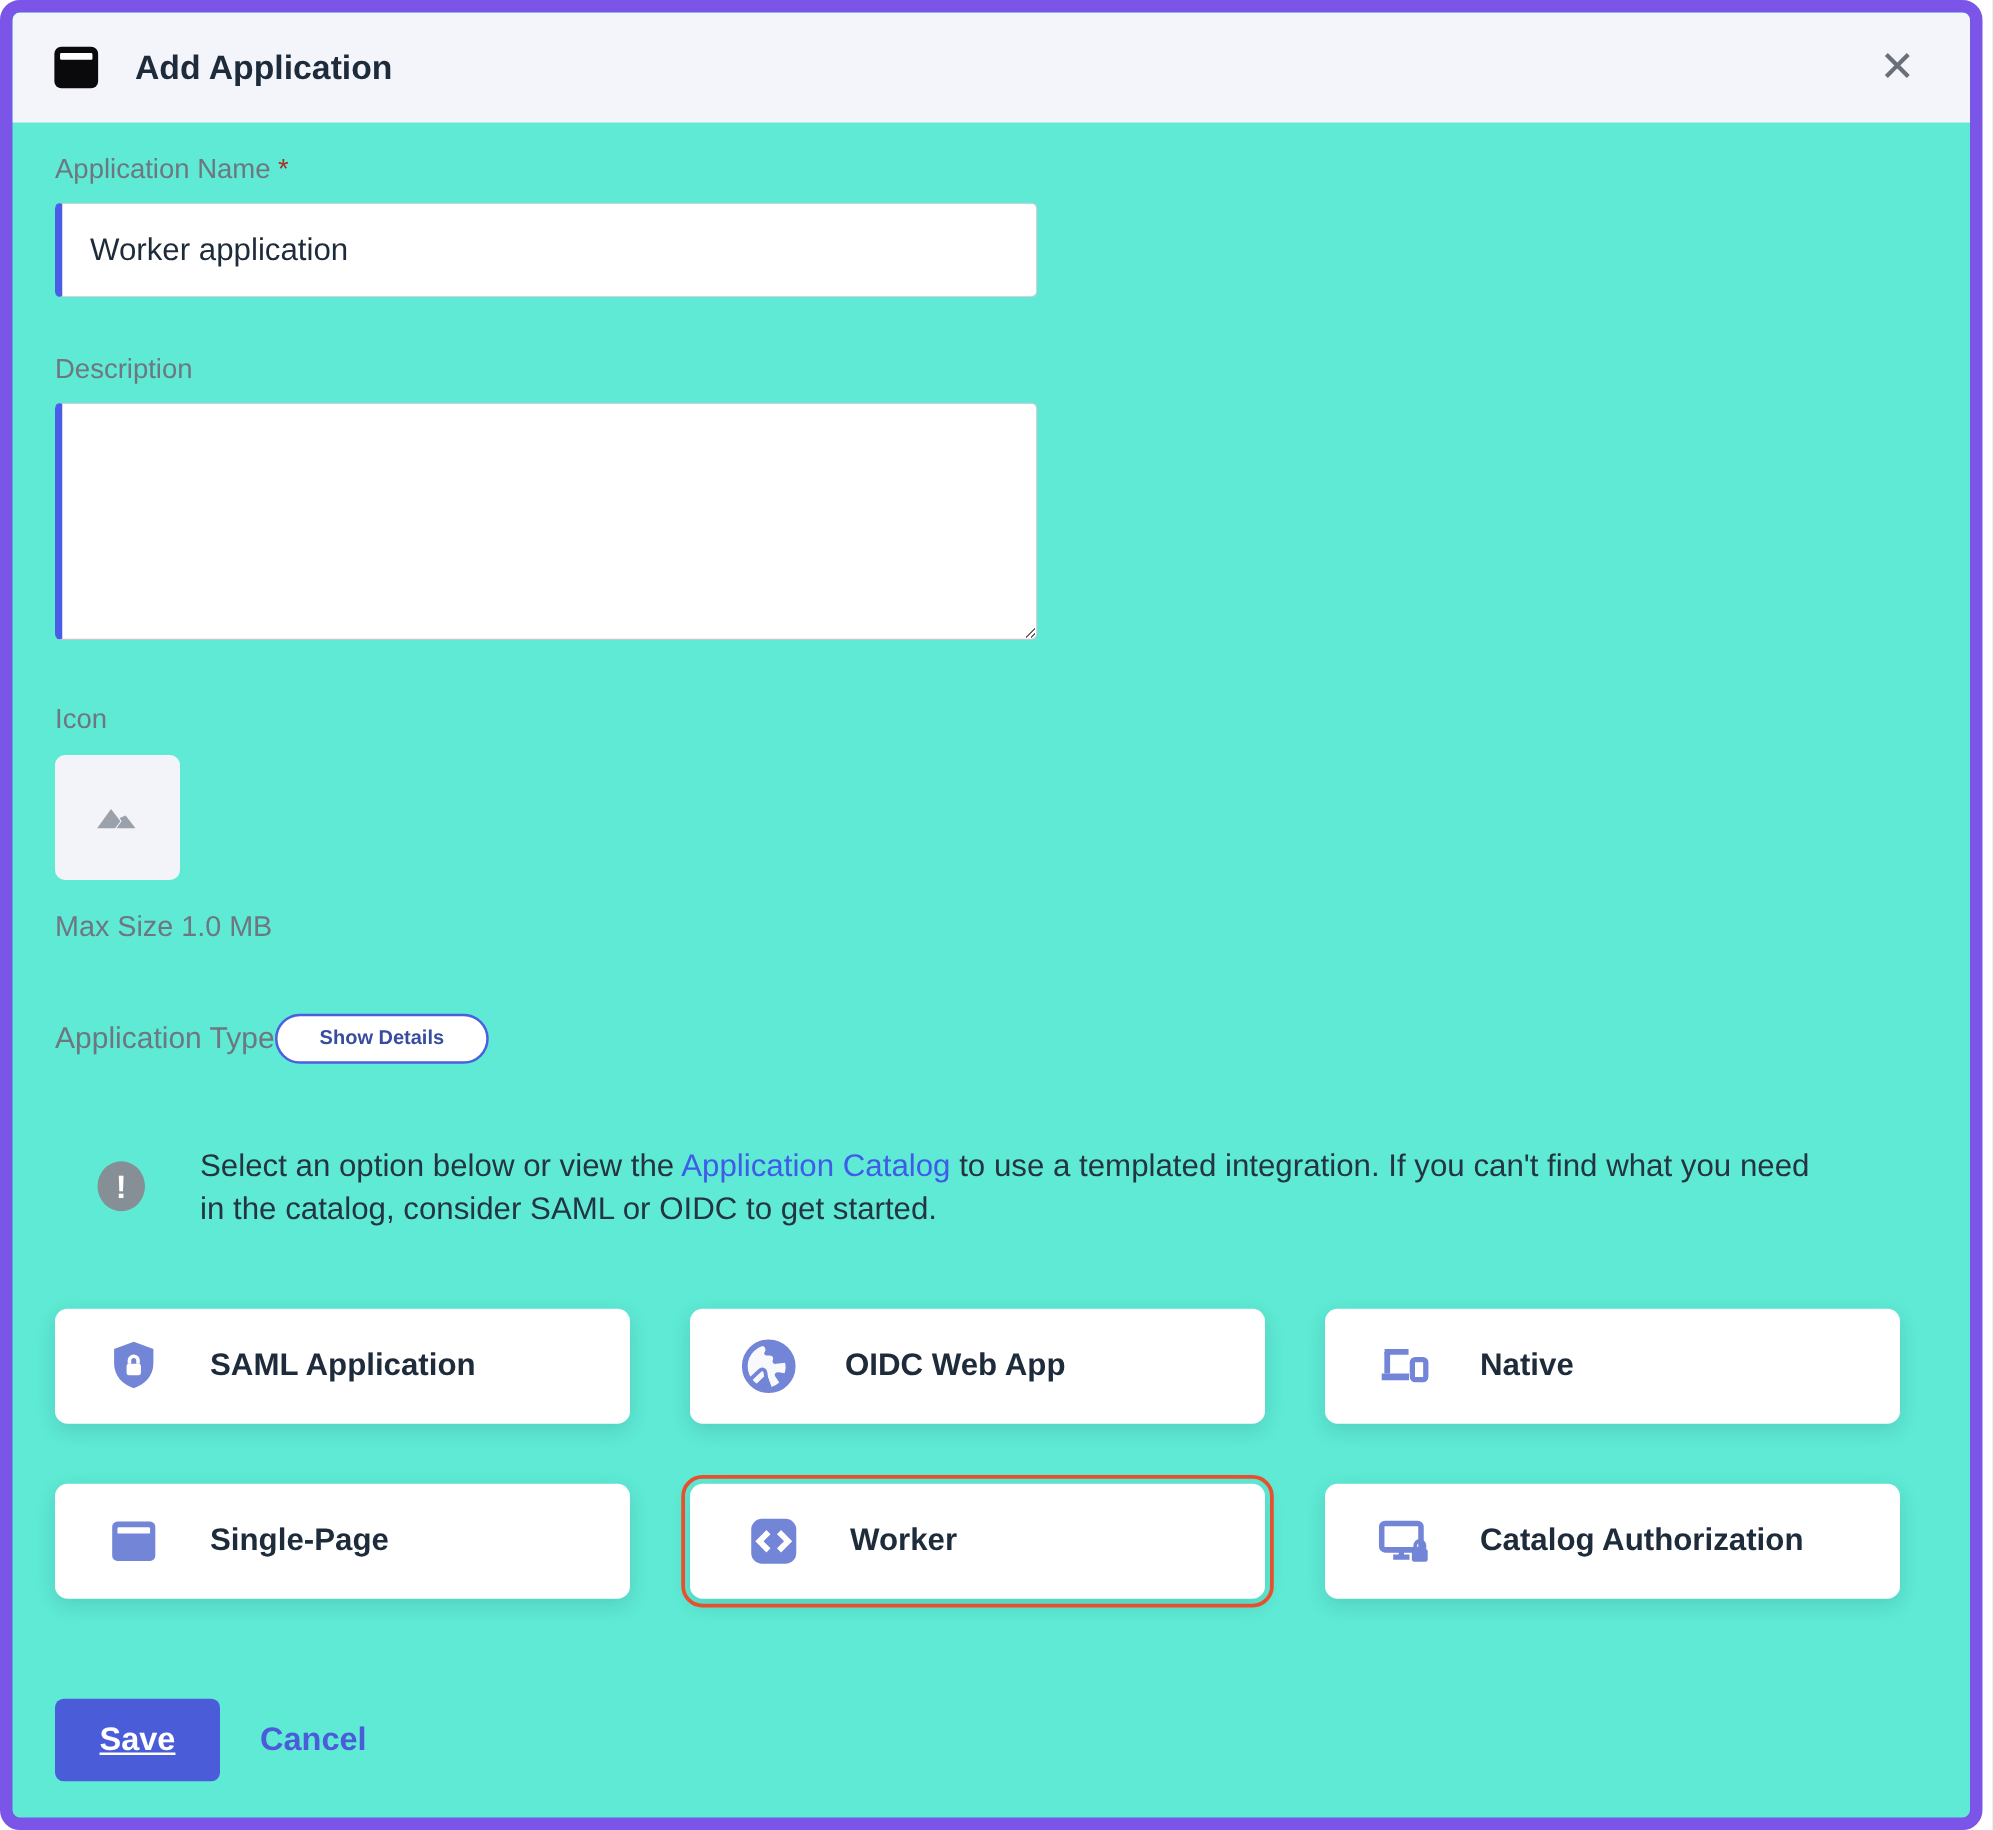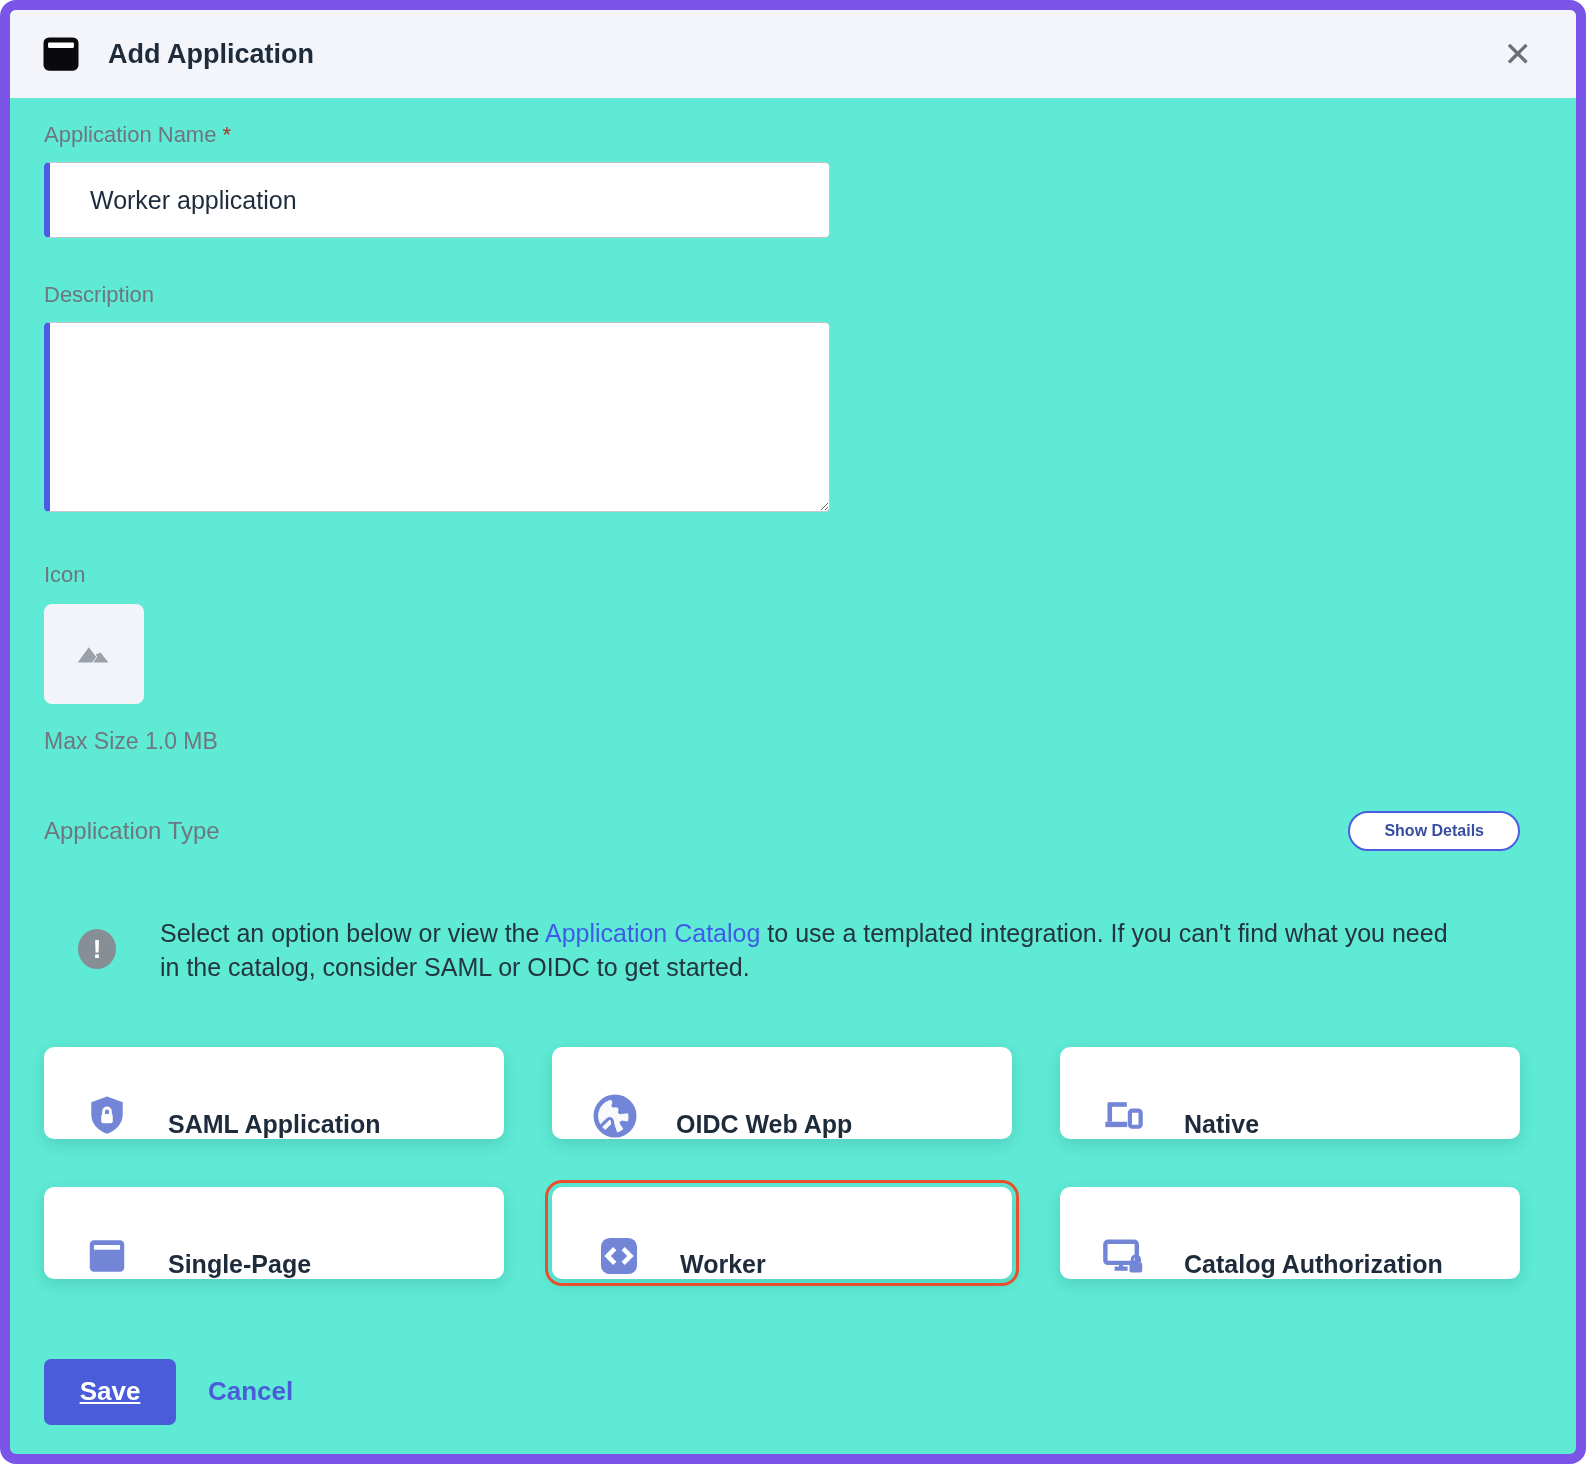--- a/index.html
+++ b/index.html
@@ -40,21 +40,21 @@
     font-size: 22px; color: #6e7780; font-weight: normal;
   }
   .required-mark { color: #a93226; margin-left: 6px; }
   .text-input {
     display: block;
     margin-top: 14px;
     width: 786px; height: 76px;
     border: 1px solid #c3c8d0;
     border-left: 6px solid #4b5ce6;
     border-radius: 5px;
-    padding: 0 40px;
+    padding: 0 22px;
     font-size: 25px; color: #1d2b3b;
     font-family: "Liberation Sans", sans-serif;
     background: #ffffff;
     outline: none;
   }
   .desc-group { margin-top: 44px; }
   .textarea-input {
     display: block;
     margin-top: 14px;
     width: 786px; height: 190px;
@@ -73,21 +73,21 @@
     width: 100px; height: 100px;
     background: #f3f4f9;
     border-radius: 8px;
     display: flex; align-items: center; justify-content: center;
     cursor: pointer;
   }
   .max-size { margin-top: 24px; font-size: 23px; color: #6e7780; }
   
   .apptype-row {
     margin-top: 56px;
-    display: flex; align-items: center; justify-content: space-between;
+    display: flex; align-items: center; 
     width: 1476px;
   }
   .apptype-label { font-size: 24px; color: #6e7780; }
   .show-details-btn {
     background: #ffffff;
     border: 2px solid #4b5fe0;
     border-radius: 999px;
     padding: 9px 34px;
     font-size: 16px; font-weight: bold; color: #374d9e;
     font-family: "Liberation Sans", sans-serif;
@@ -120,21 +120,21 @@
     display: grid;
     grid-template-columns: repeat(3, 460px);
     column-gap: 48px;
     row-gap: 48px;
   }
   .type-card {
     height: 92px;
     background: #ffffff;
     border-radius: 10px;
     box-shadow: 0 5px 16px rgba(23,43,77,0.14);
-    display: flex; align-items: flex-end;
+    display: flex; align-items: center;
     padding-left: 40px;
     cursor: pointer;
   }
   .type-card.selected {
     outline: 3px solid #e8502d;
     outline-offset: 4px;
     padding-left: 44px;
   }
   .card-icon { width: 46px; height: 46px; flex: 0 0 auto; display: flex; }
   .card-icon svg { width: 46px; height: 46px; }

